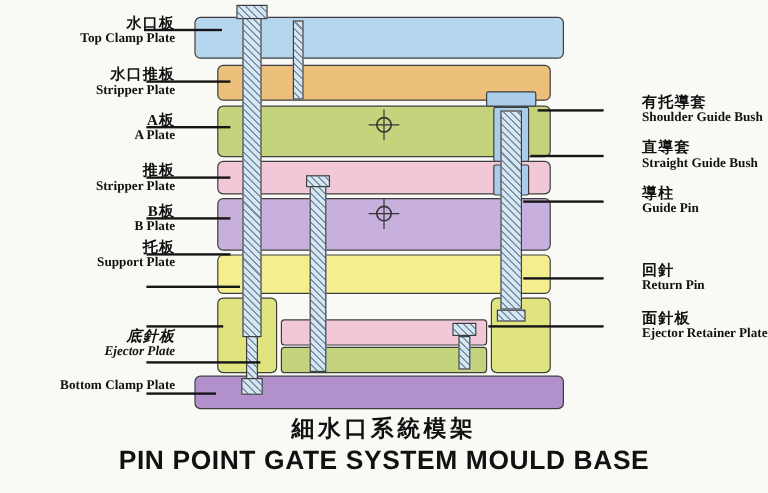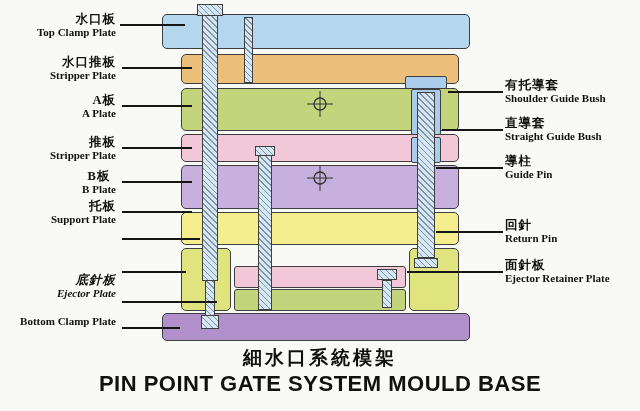--- a/index.html
+++ b/index.html
@@ -21,21 +21,21 @@
     background-image:repeating-linear-gradient(45deg,
       rgba(0,0,0,0) 0px, rgba(0,0,0,0) 3px,
       rgba(55,75,100,0.55) 3px, rgba(55,75,100,0.55) 4.2px);
   }
   .bush{
     position:absolute;box-sizing:border-box;
     border:1.2px solid #3e3e3e;border-radius:2px;
   }
   .leader{position:absolute;height:1.5px;background:#161616;}
   .centermark{position:absolute;width:26px;height:26px;}
-  .lblcol{position:absolute;top:0;height:100%;}
+  .lblcol{position:absolute;top:0;height:100%;margin-left:30px;}
   #left-labels{left:0;width:119px;}
   #right-labels{left:505px;width:134px;}
   .lbl{position:absolute;font-weight:bold;white-space:nowrap;}
   #left-labels .lbl{right:3px;text-align:right;}
   #right-labels .lbl{left:0;text-align:left;}
   .lbl .cn{font-size:12.5px;line-height:14px;letter-spacing:1px;}
   .lbl .en{font-size:11px;line-height:13px;}
   .title-block{position:absolute;left:0;top:346px;width:640px;text-align:center;}
   .title-cn{font-size:19px;font-weight:bold;letter-spacing:3px;line-height:23px;}
   .title-en{
@@ -119,21 +119,21 @@
     <div class="en">Stripper Plate</div>
   </div>
   <div class="lbl" style="top:93px;">
     <div class="cn">A板</div>
     <div class="en">A Plate</div>
   </div>
   <div class="lbl" style="top:135px;">
     <div class="cn">推板</div>
     <div class="en">Stripper Plate</div>
   </div>
-  <div class="lbl" style="top:169px;text-align:center;">
+  <div class="lbl" style="top:169px;">
     <div class="cn">B板</div>
     <div class="en">B Plate</div>
   </div>
   <div class="lbl" style="top:199px;">
     <div class="cn">托板</div>
     <div class="en">Support Plate</div>
   </div>
   <div class="lbl" style="top:273px;font-style:italic;">
     <div class="cn">底針板</div>
     <div class="en">Ejector Plate</div>

